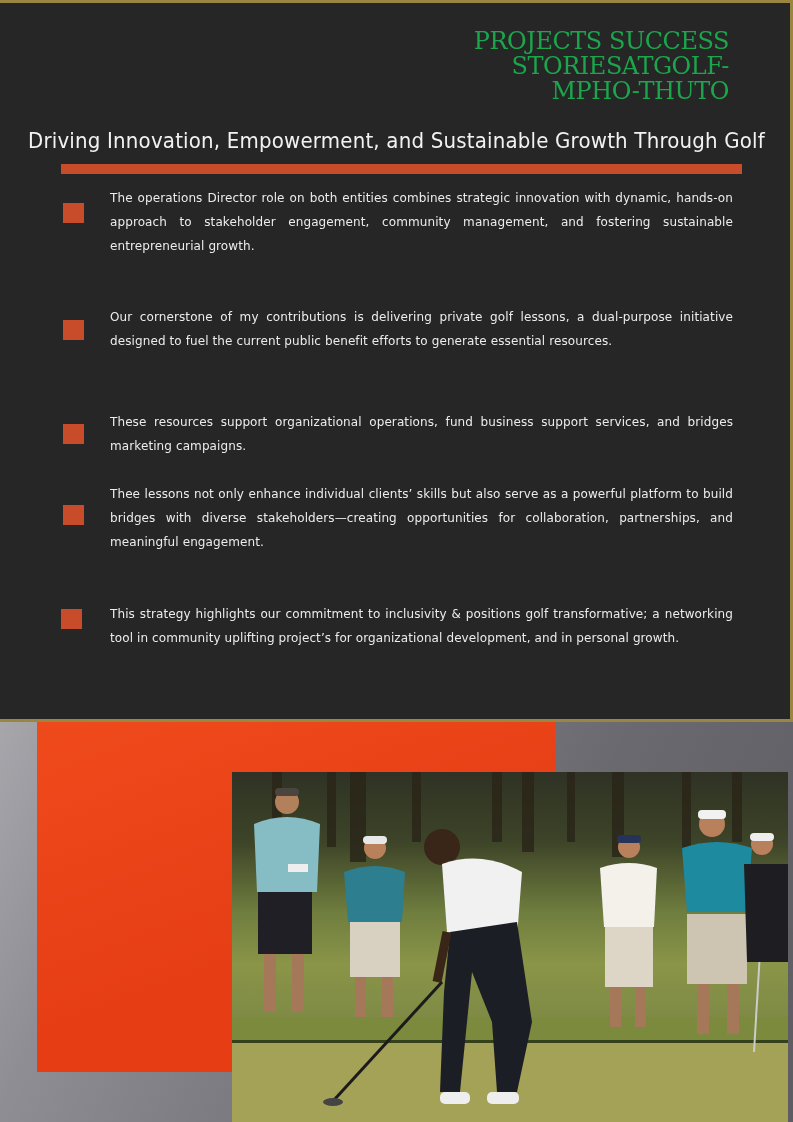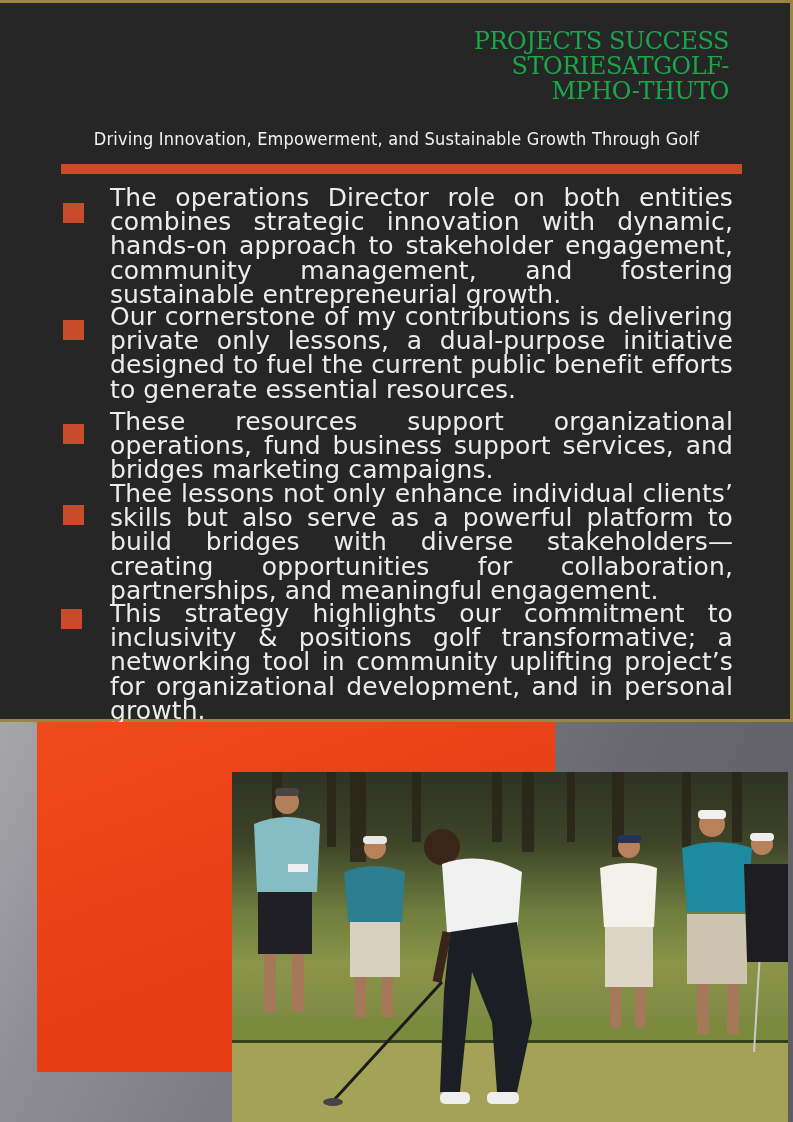--- a/index.html
+++ b/index.html
@@ -23,40 +23,40 @@
     font-weight: normal;
     transform: scaleX(0.96); transform-origin: right center;
   }
   .title span { display: block; }
   .title .l2 { padding-right: 0; }
 
   .subtitle {
     position: absolute; left: 0; top: 128px; width: 793px;
     text-align: center; color: #f2f2f2;
     font-family: "DejaVu Sans Condensed", "DejaVu Sans", sans-serif;
-    font-size: 18px; letter-spacing: 0.2px;
+    font-size: 22px; letter-spacing: 0.2px;
   }
 
   .rule {
     position: absolute; left: 61px; top: 164px; width: 681px; height: 10px;
     background: #c84b2a;
   }
 
   .bullets { position: absolute; left: 0; top: 0; width: 793px; }
   .bullet {
     position: absolute; left: 0; width: 793px;
   }
   .bullet .sq {
     position: absolute; width: 21px; height: 20px; background: #c84b2a;
   }
   .bullet .txt {
     position: absolute; left: 110px; width: 623px;
     color: #ececec;
     font-family: "DejaVu Sans", sans-serif;
-    font-size: 25px; line-height: 24.2px;
+    font-size: 12px; line-height: 24.2px;
     text-align: justify; letter-spacing: 0.1px;
   }
 
   .bottom {
     position: absolute; left: 0; top: 722px; width: 793px; height: 400px;
     background: linear-gradient(115deg, #a7a6ab 0%, #8f8e94 18%, #7d7c82 40%, #6a6970 65%, #5d5c63 100%);
   }
   .bottom .sheen {
     position: absolute; left: 0; top: 0; width: 793px; height: 400px;
     background: linear-gradient(60deg, transparent 55%, rgba(255,255,255,0.07) 60%, transparent 66%);
@@ -88,21 +88,21 @@
 
 <div class="rule"></div>
 
 <div class="bullets">
   <div class="bullet" style="top:186px;">
     <div class="sq" style="left:63px; top:17px;"></div>
     <p class="txt">The operations Director role on both entities combines strategic innovation with dynamic, hands-on approach to stakeholder engagement, community management, and fostering sustainable entrepreneurial growth.</p>
   </div>
   <div class="bullet" style="top:305px;">
     <div class="sq" style="left:63px; top:15px;"></div>
-    <p class="txt">Our cornerstone of my contributions is delivering private only lessons, a dual-purpose initiative designed to fuel the current public benefit efforts to generate essential resources.</p>
+    <p class="txt">Our cornerstone of my contributions is delivering private golf lessons, a dual-purpose initiative designed to fuel the current public benefit efforts to generate essential resources.</p>
   </div>
   <div class="bullet" style="top:410px;">
     <div class="sq" style="left:63px; top:14px;"></div>
     <p class="txt">These resources support organizational operations, fund business support services, and bridges marketing campaigns.</p>
   </div>
   <div class="bullet" style="top:482px;">
     <div class="sq" style="left:63px; top:23px;"></div>
     <p class="txt">Thee lessons not only enhance individual clients’ skills but also serve as a powerful platform to build bridges with diverse stakeholders—creating opportunities for collaboration, partnerships, and meaningful engagement.</p>
   </div>
   <div class="bullet" style="top:602px;">

